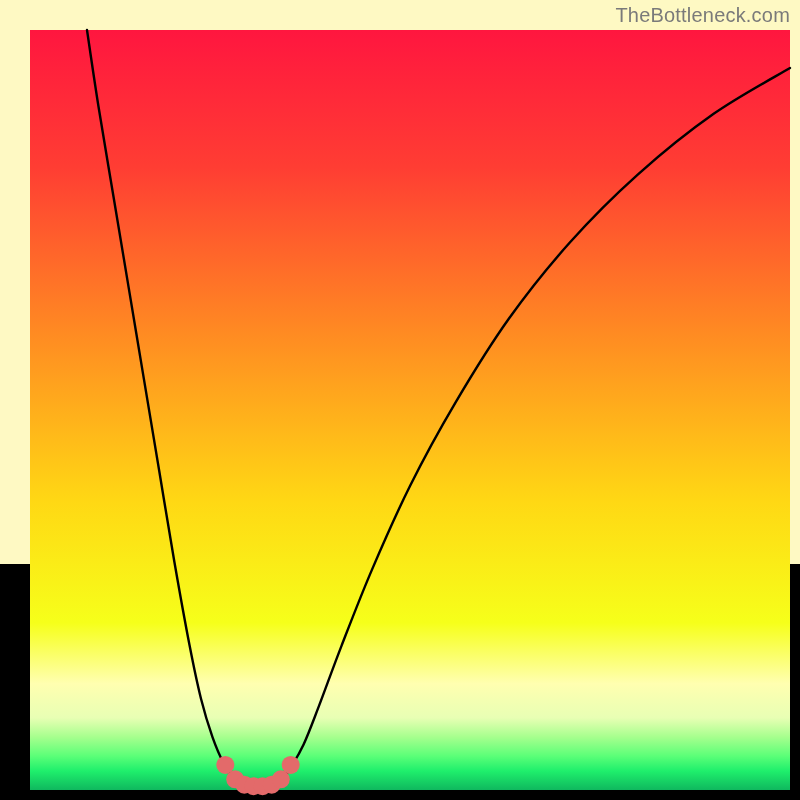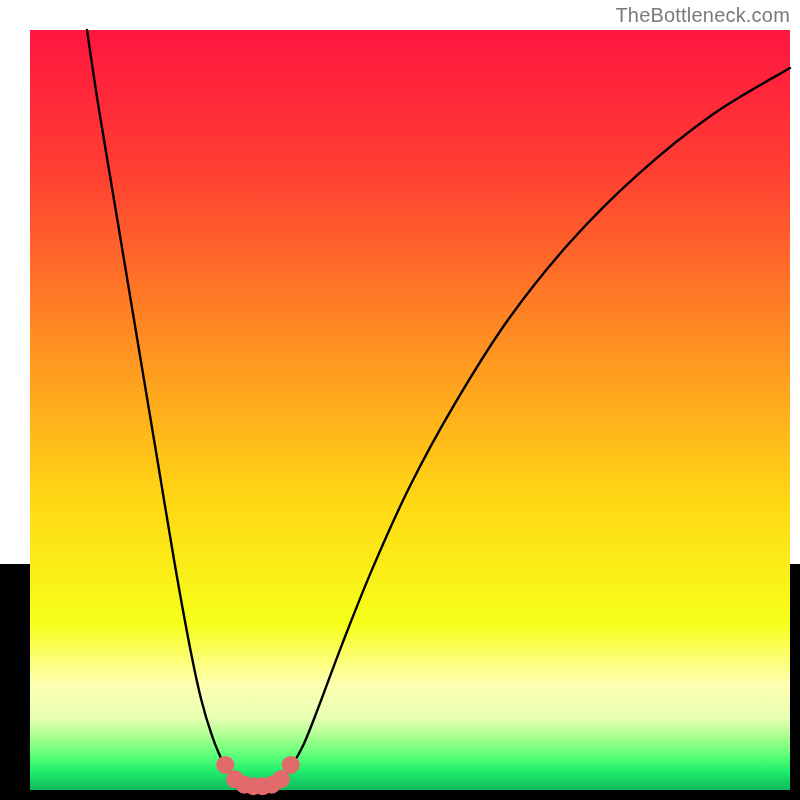--- a/index.html
+++ b/index.html
@@ -10,21 +10,21 @@
     background: #000;
     overflow: hidden;
     font-family: Arial, Helvetica, sans-serif;
   }
   .frame {
     position: absolute;
     top: 0;
     left: 0;
     width: 800px;
     height: 564px;
-    background: #ffffff;
+    background: #fef9c3;
   }
   .watermark {
     position: absolute;
     top: 4px;
     right: 10px;
     color: #7a7a7a;
     font-size: 20px;
     font-weight: 400;
     letter-spacing: 0.2px;
     z-index: 50;

